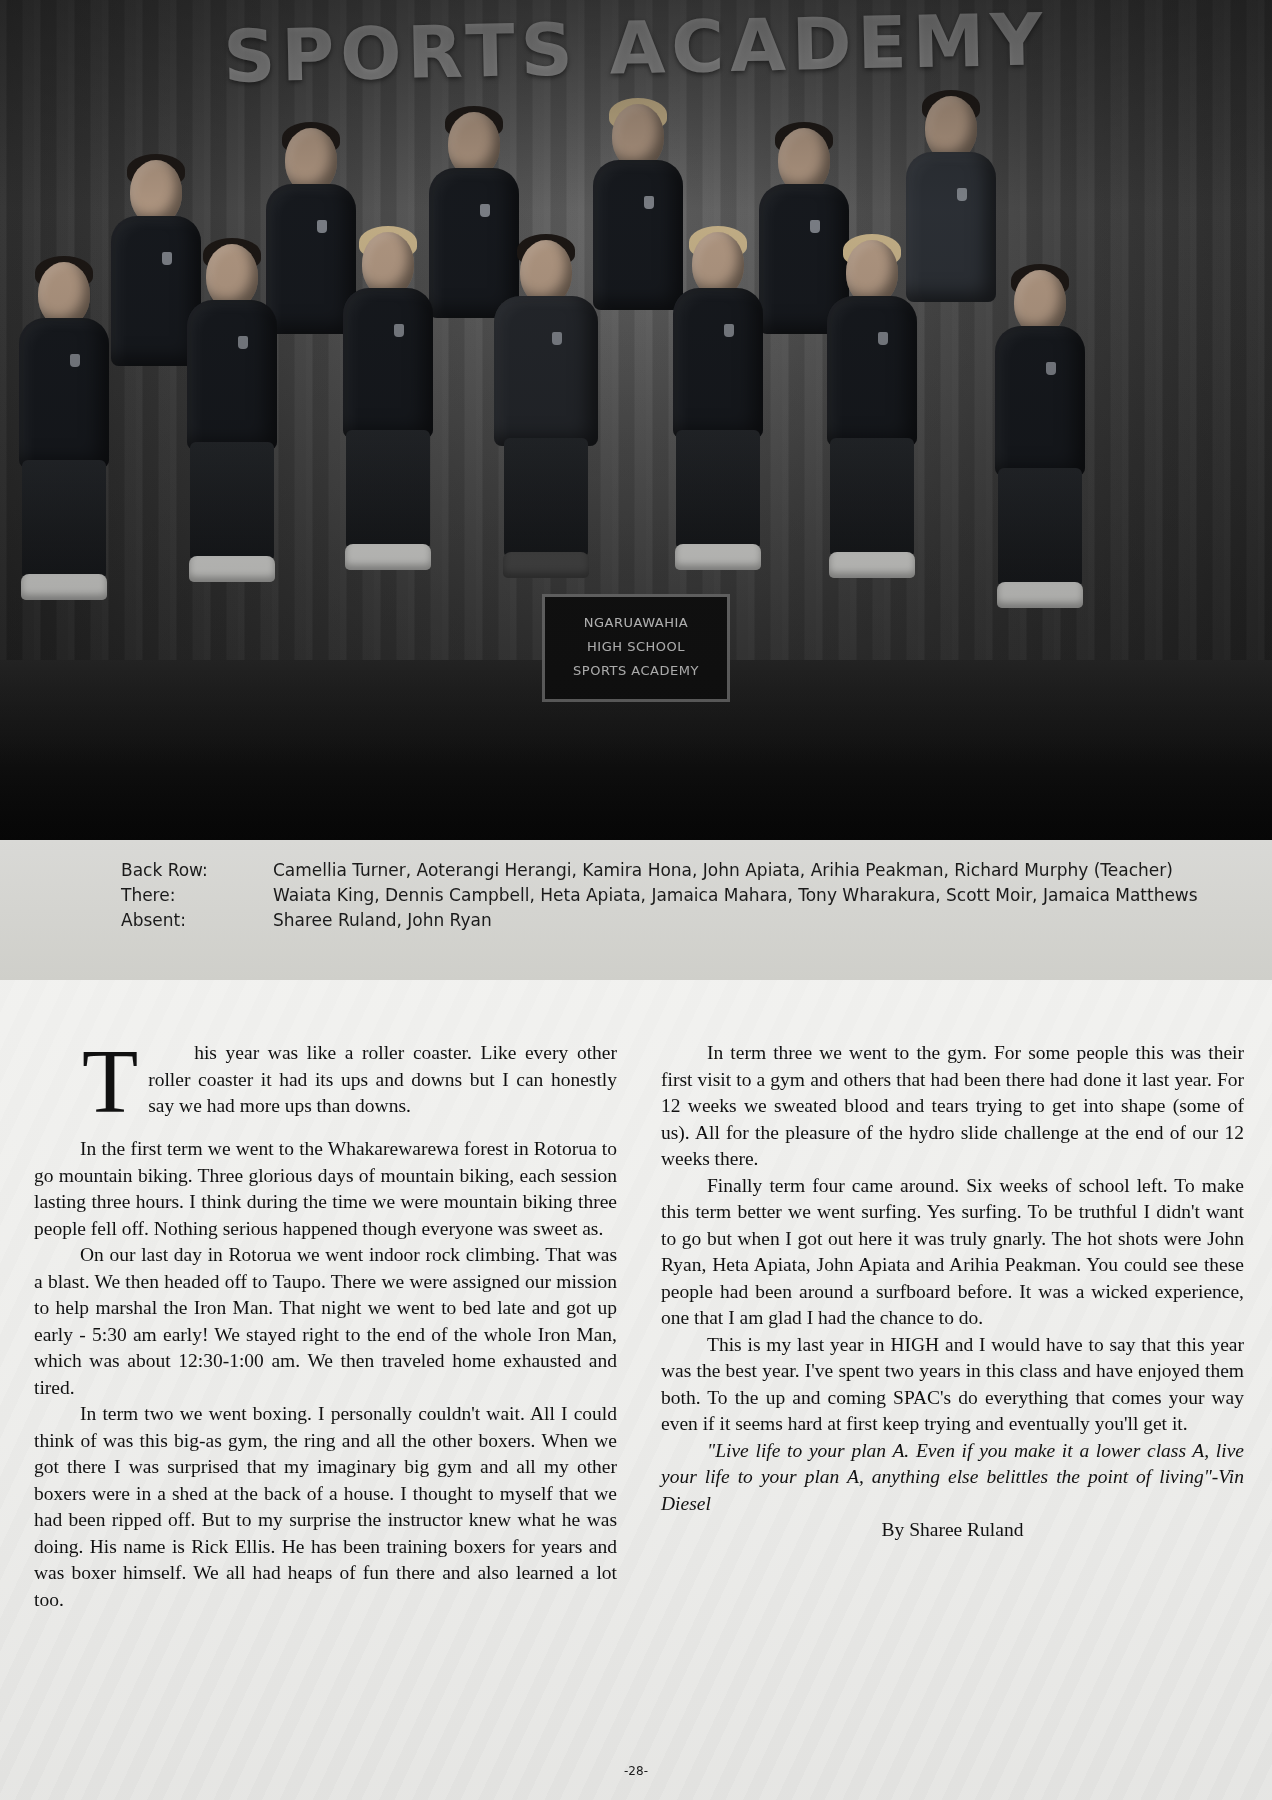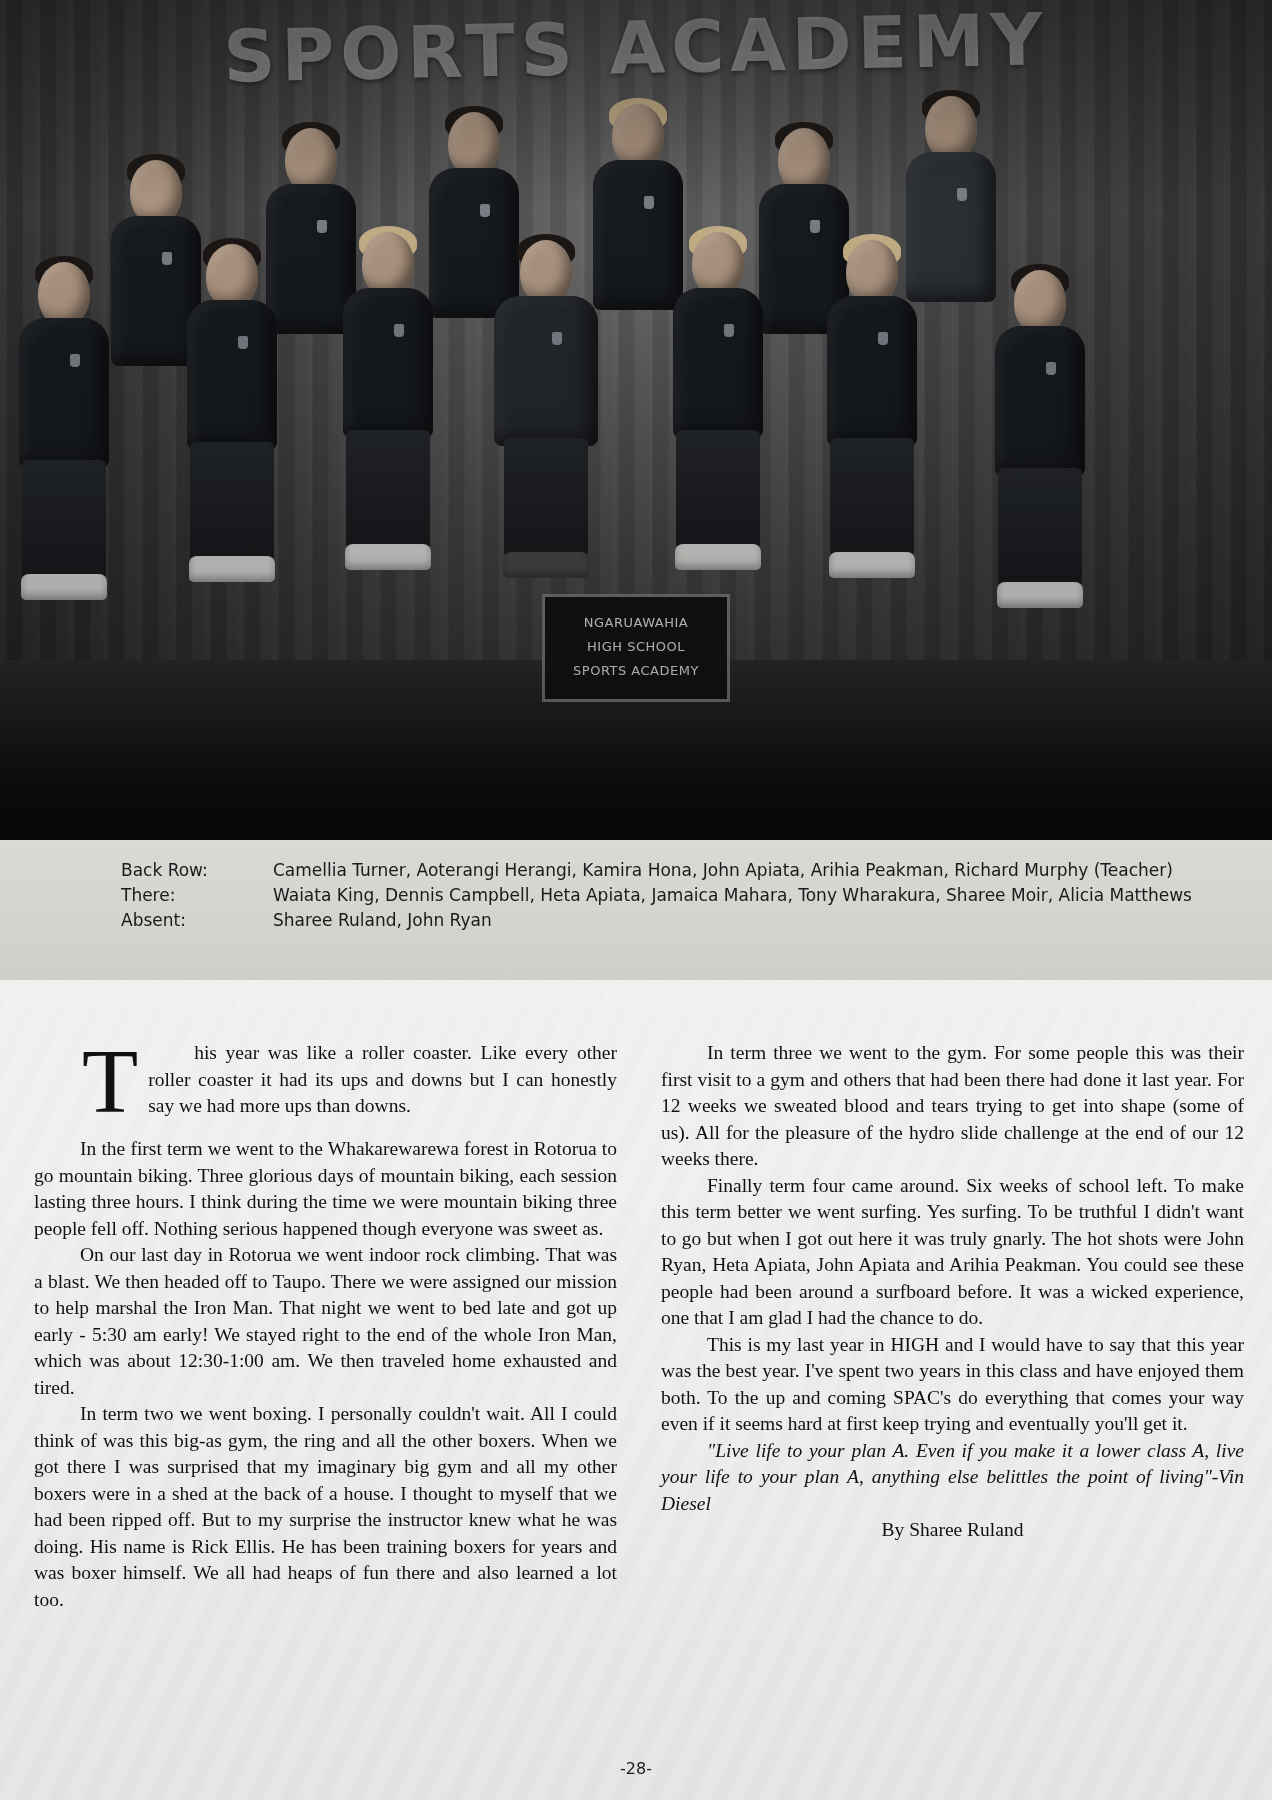--- a/index.html
+++ b/index.html
@@ -220,21 +220,21 @@
   }
   .quote { font-style: italic; text-indent: 46px; }
   .byline { text-align: right; margin-top: 14px; }
   .pagenum {
     position: absolute;
     left: 0;
     bottom: 22px;
     width: 100%;
     text-align: center;
     font-family: "DejaVu Sans", sans-serif;
-    font-size: 16px;
+    font-size: 12px;
     color: #1c1c1c;
   }
 </style>
 </head>
 <body>
 
 <div class="page">
 
   <div class="photo">
     <div class="curtain"></div>
@@ -359,21 +359,21 @@
   </div>
 
   <div class="caption">
     <div class="caption-rows">
       <div class="caption-row">
         <div class="caption-label">Back Row:</div>
         <div class="caption-value">Camellia Turner, Aoterangi Herangi, Kamira Hona, John Apiata, Arihia Peakman,  Richard Murphy (Teacher)</div>
       </div>
       <div class="caption-row">
         <div class="caption-label">There:</div>
-        <div class="caption-value">Waiata King, Dennis Campbell, Heta Apiata, Jamaica Mahara, Tony Wharakura, Sharee Moir, Alicia Matthews</div>
+        <div class="caption-value">Waiata King, Dennis Campbell, Heta Apiata, Jamaica Mahara, Tony Wharakura, Scott Moir, Jamaica Matthews</div>
       </div>
       <div class="caption-row">
         <div class="caption-label">Absent:</div>
         <div class="caption-value">Sharee Ruland, John Ryan</div>
       </div>
     </div>
   </div>
 
   <div class="article">
     <div class="columns">

